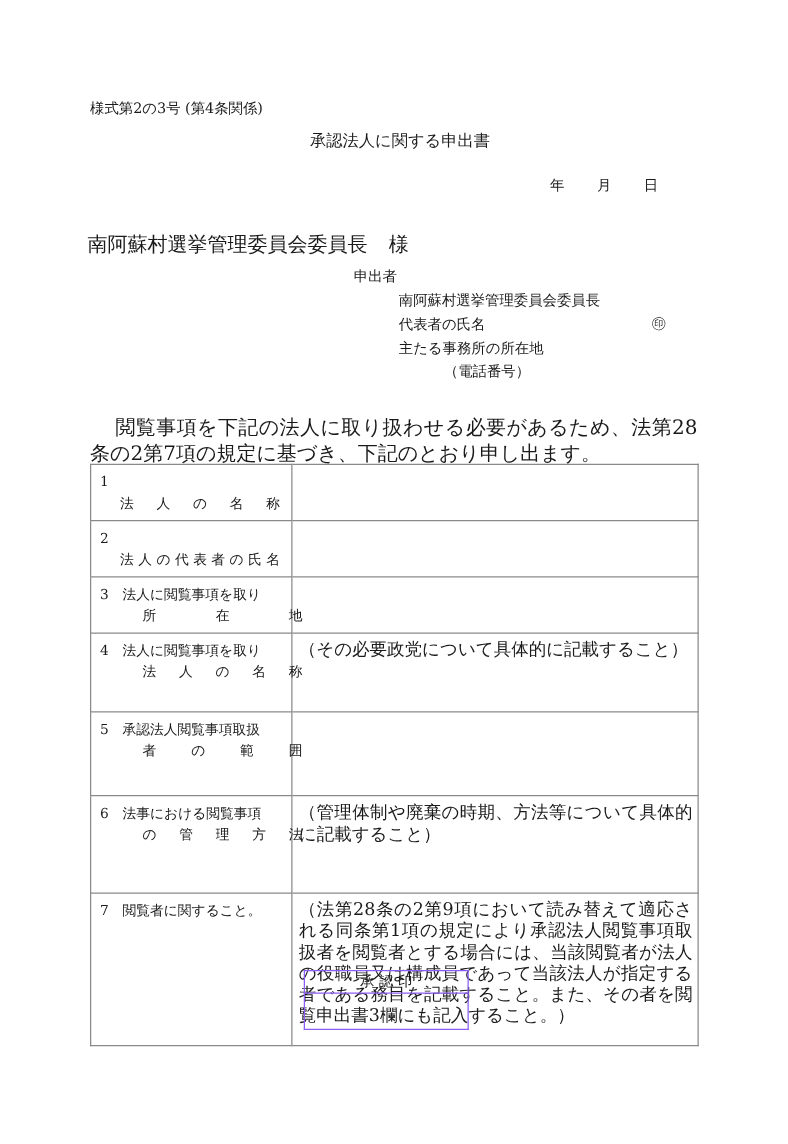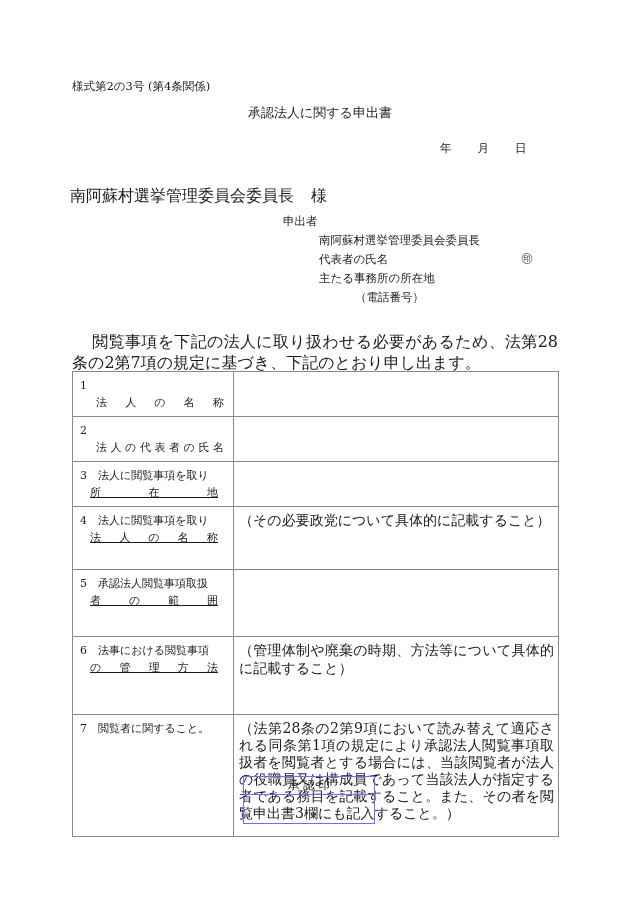--- a/index.html
+++ b/index.html
@@ -137,25 +137,24 @@
     display: inline-block;
     width: 128px;
     text-align: justify;
     text-align-last: justify;
     vertical-align: top;
     margin-left: 16px;
   }
   .lbl-j2 {
     display: inline-block;
     width: 128px;
-    margin-left: 10px;
+    margin-left: 34px;
     text-align: justify;
     text-align-last: justify;
     vertical-align: top;
-    text-decoration: underline;
   }
   .lbl-plain {
     display: inline-block;
     white-space: nowrap;
   }
 
   .val-wrap {
     padding: 5px 4px 4px 5px;
     font-size: 14px;
     line-height: 17.5px;

